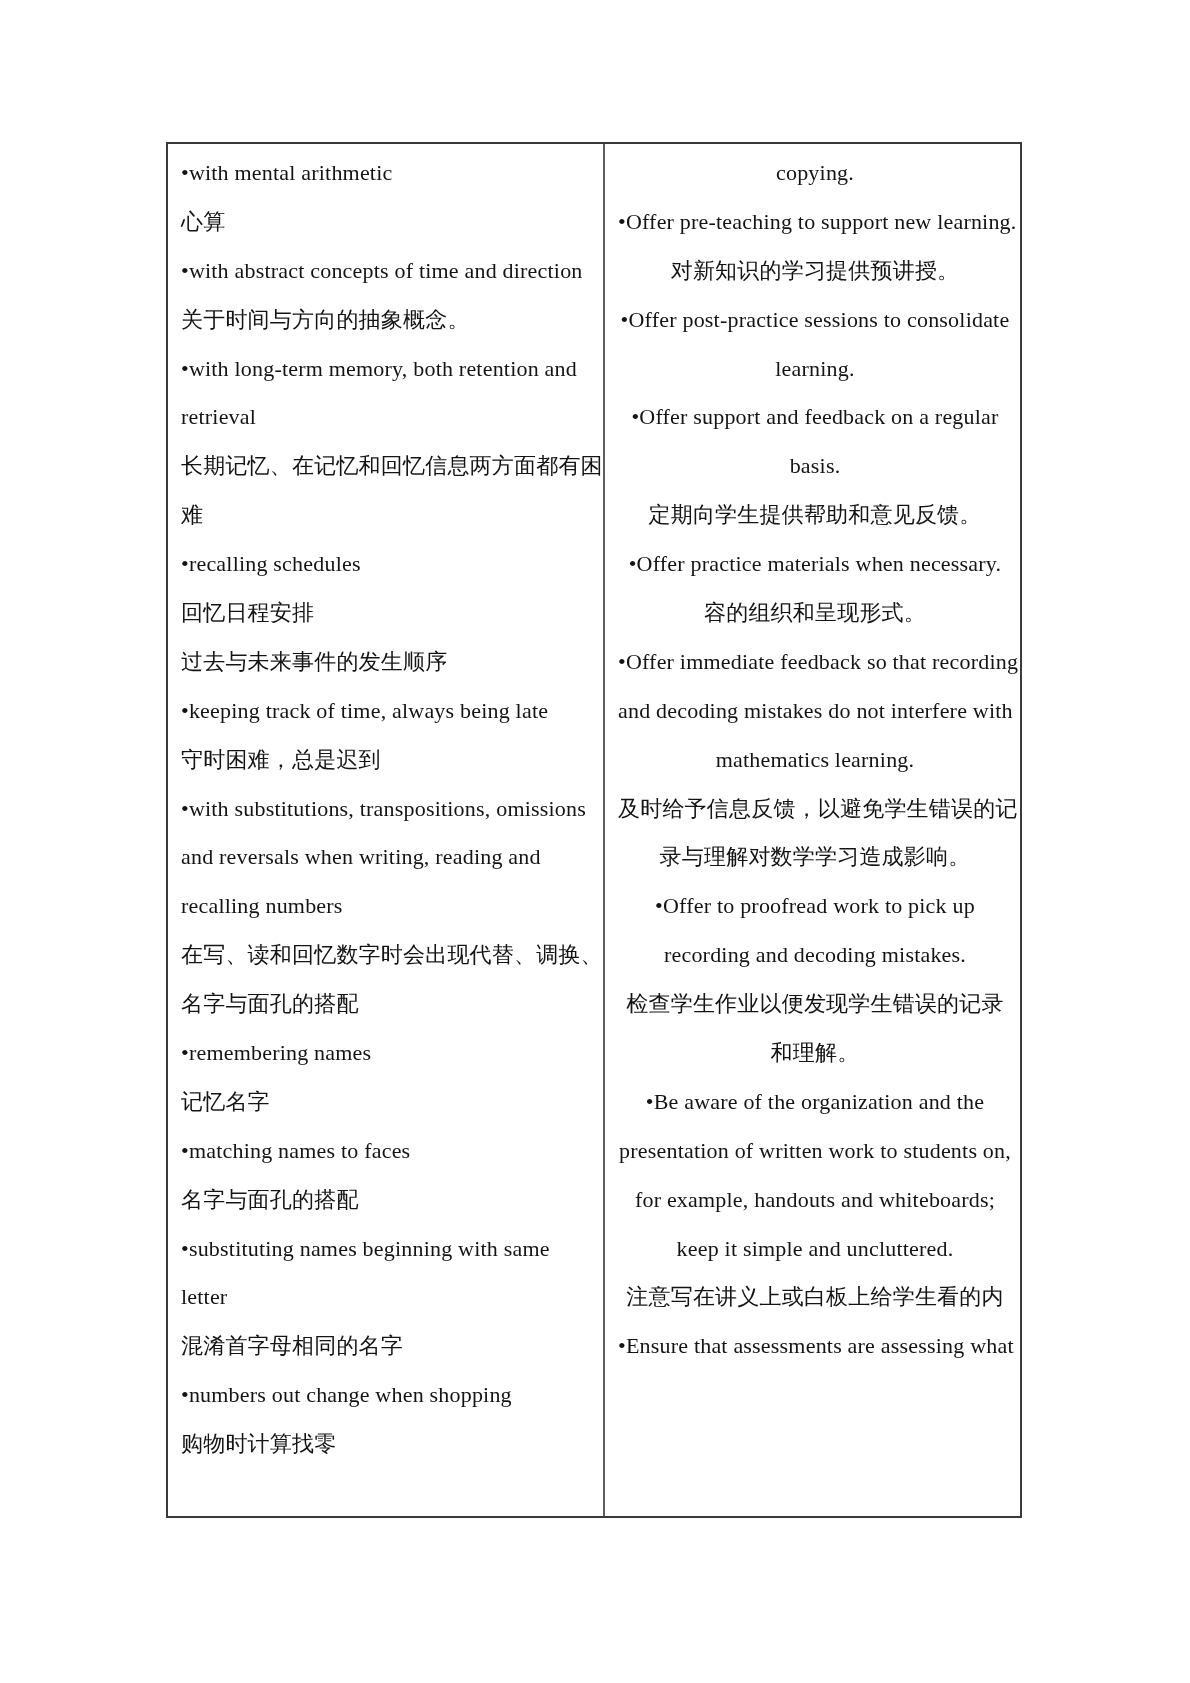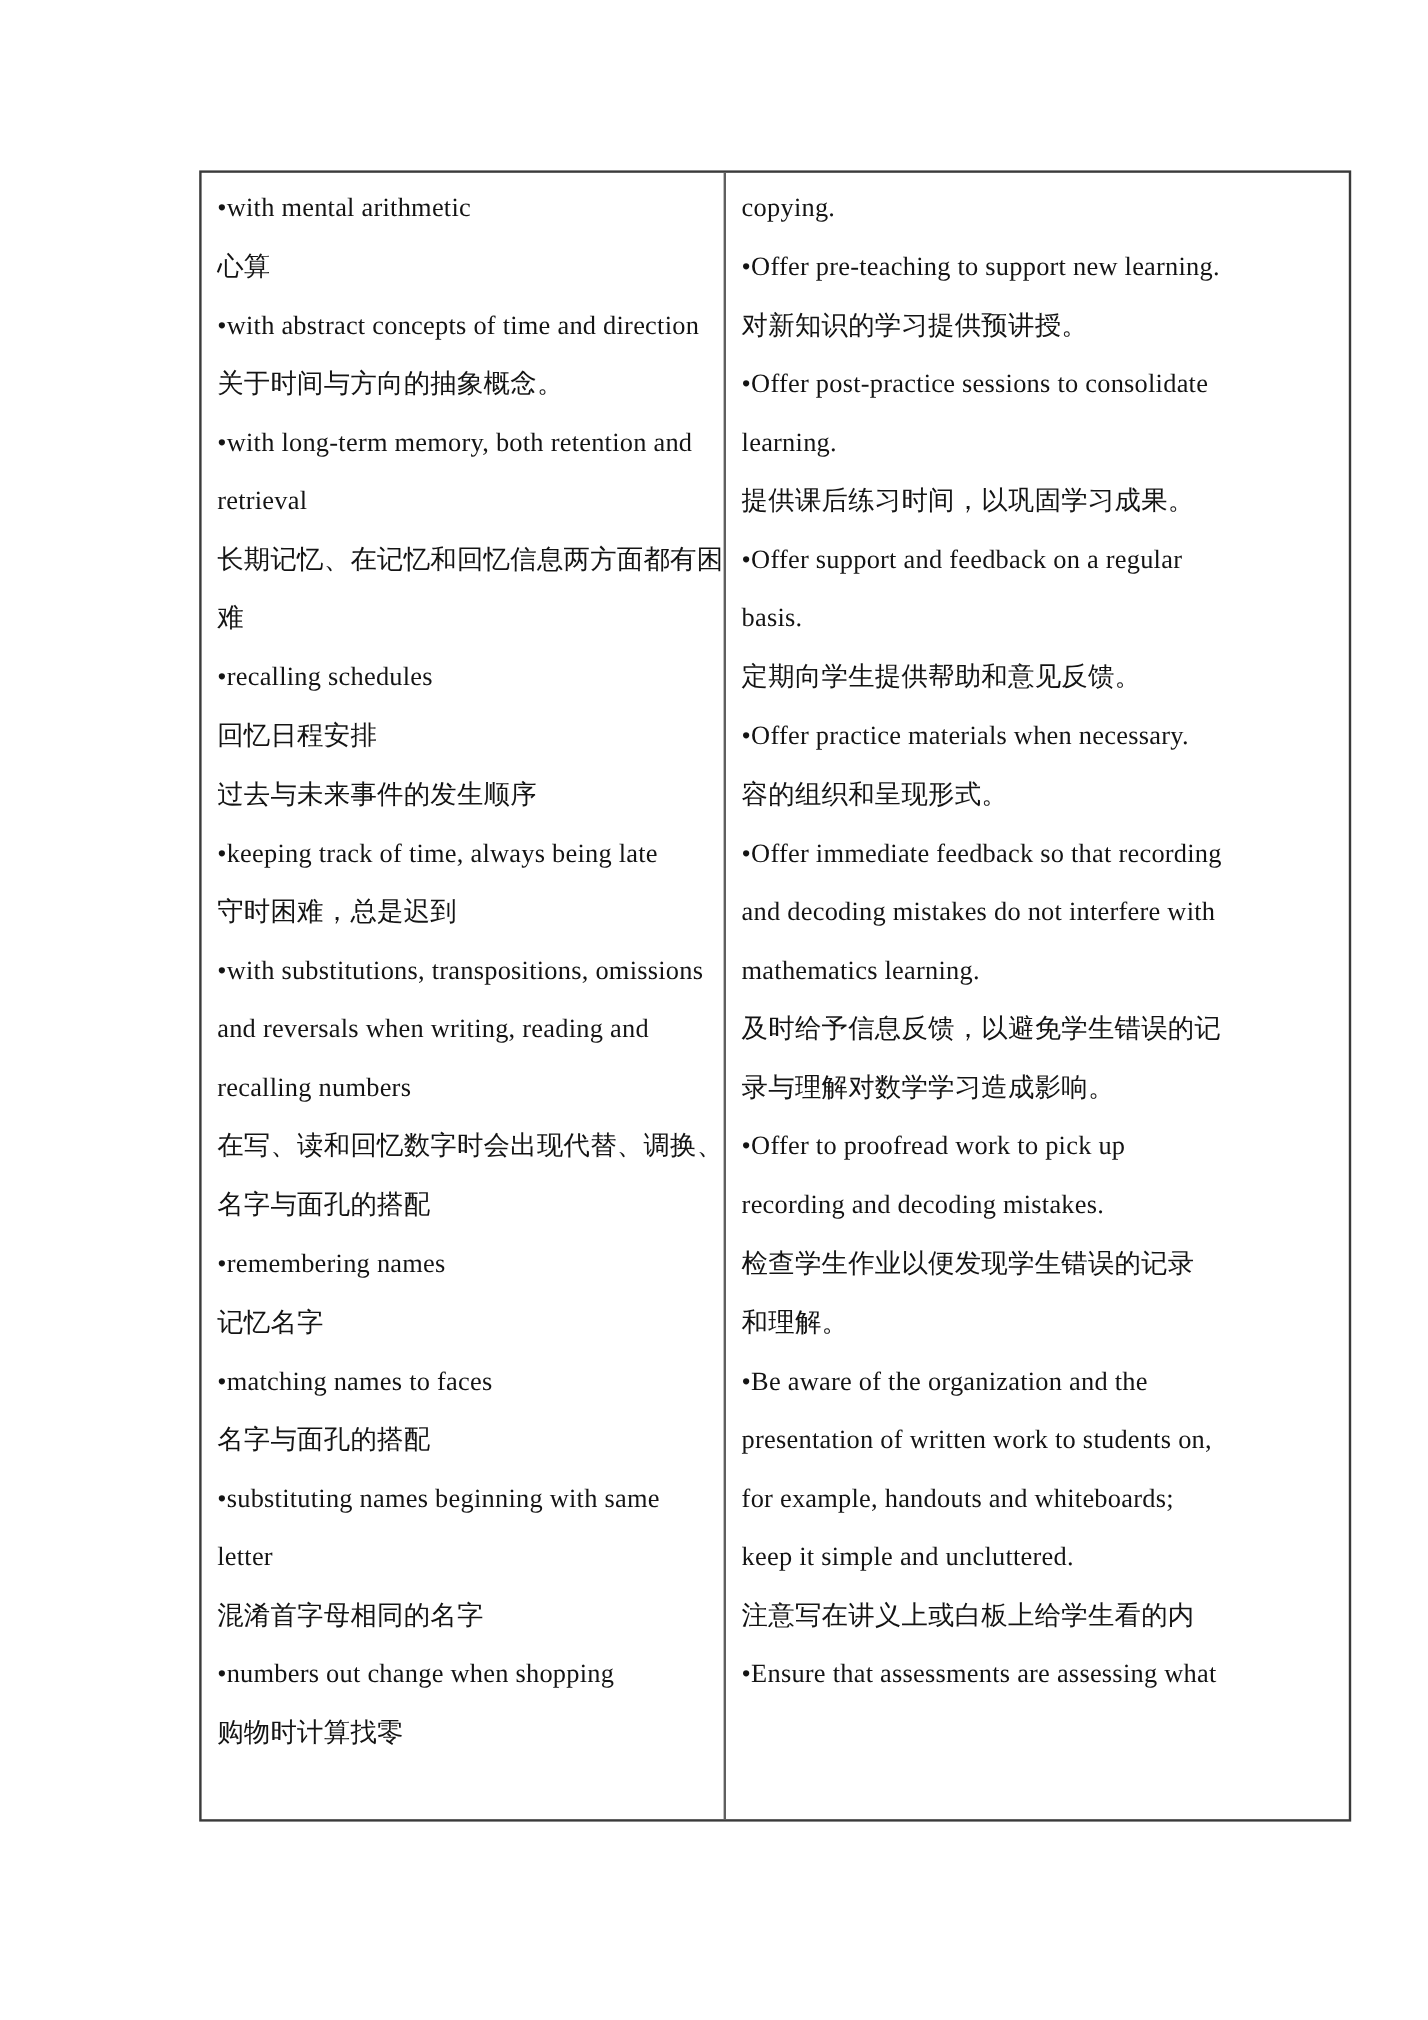--- a/index.html
+++ b/index.html
@@ -11,39 +11,40 @@
     position: relative;
     width: 1190px;
     height: 1683px;
     font-family: "Liberation Serif", "DejaVu Serif", serif;
     color: #141414;
   }
   .doc-table {
     position: absolute;
     left: 166px;
     top: 142px;
-    width: 960px;
+    width: 856px;
     height: 1376px;
     border: 2px solid #3a3a3a;
     box-sizing: border-box;
     display: flex;
     background: #ffffff;
   }
   .doc-cell {
     box-sizing: border-box;
     padding: 5px 8px 0 13px;
     font-size: 22px;
     overflow: hidden;
   }
   .doc-cell.left {
     width: 437px;
     border-right: 2px solid #5f5f5f;
   }
   .doc-cell.right {
     flex: 1;
+    text-align: center;
   }
   .line {
     height: 48.9px;
     line-height: 48.9px;
     white-space: pre;
     letter-spacing: 0.2px;
   }
 </style>
 </head>
 <body>
@@ -77,21 +78,20 @@
       <div class="line">混淆首字母相同的名字</div>
       <div class="line">•numbers out change when shopping</div>
       <div class="line">购物时计算找零</div>
     </div>
   <div class="doc-cell right">
       <div class="line">copying.</div>
       <div class="line">•Offer pre-teaching to support new learning.</div>
       <div class="line">对新知识的学习提供预讲授。</div>
       <div class="line">•Offer post-practice sessions to consolidate</div>
       <div class="line">learning.</div>
-      <div class="line">提供课后练习时间，以巩固学习成果。</div>
       <div class="line">•Offer support and feedback on a regular</div>
       <div class="line">basis.</div>
       <div class="line">定期向学生提供帮助和意见反馈。</div>
       <div class="line">•Offer practice materials when necessary.</div>
       <div class="line">容的组织和呈现形式。</div>
       <div class="line">•Offer immediate feedback so that recording</div>
       <div class="line">and decoding mistakes do not interfere with</div>
       <div class="line">mathematics learning.</div>
       <div class="line">及时给予信息反馈，以避免学生错误的记</div>
       <div class="line">录与理解对数学学习造成影响。</div>

